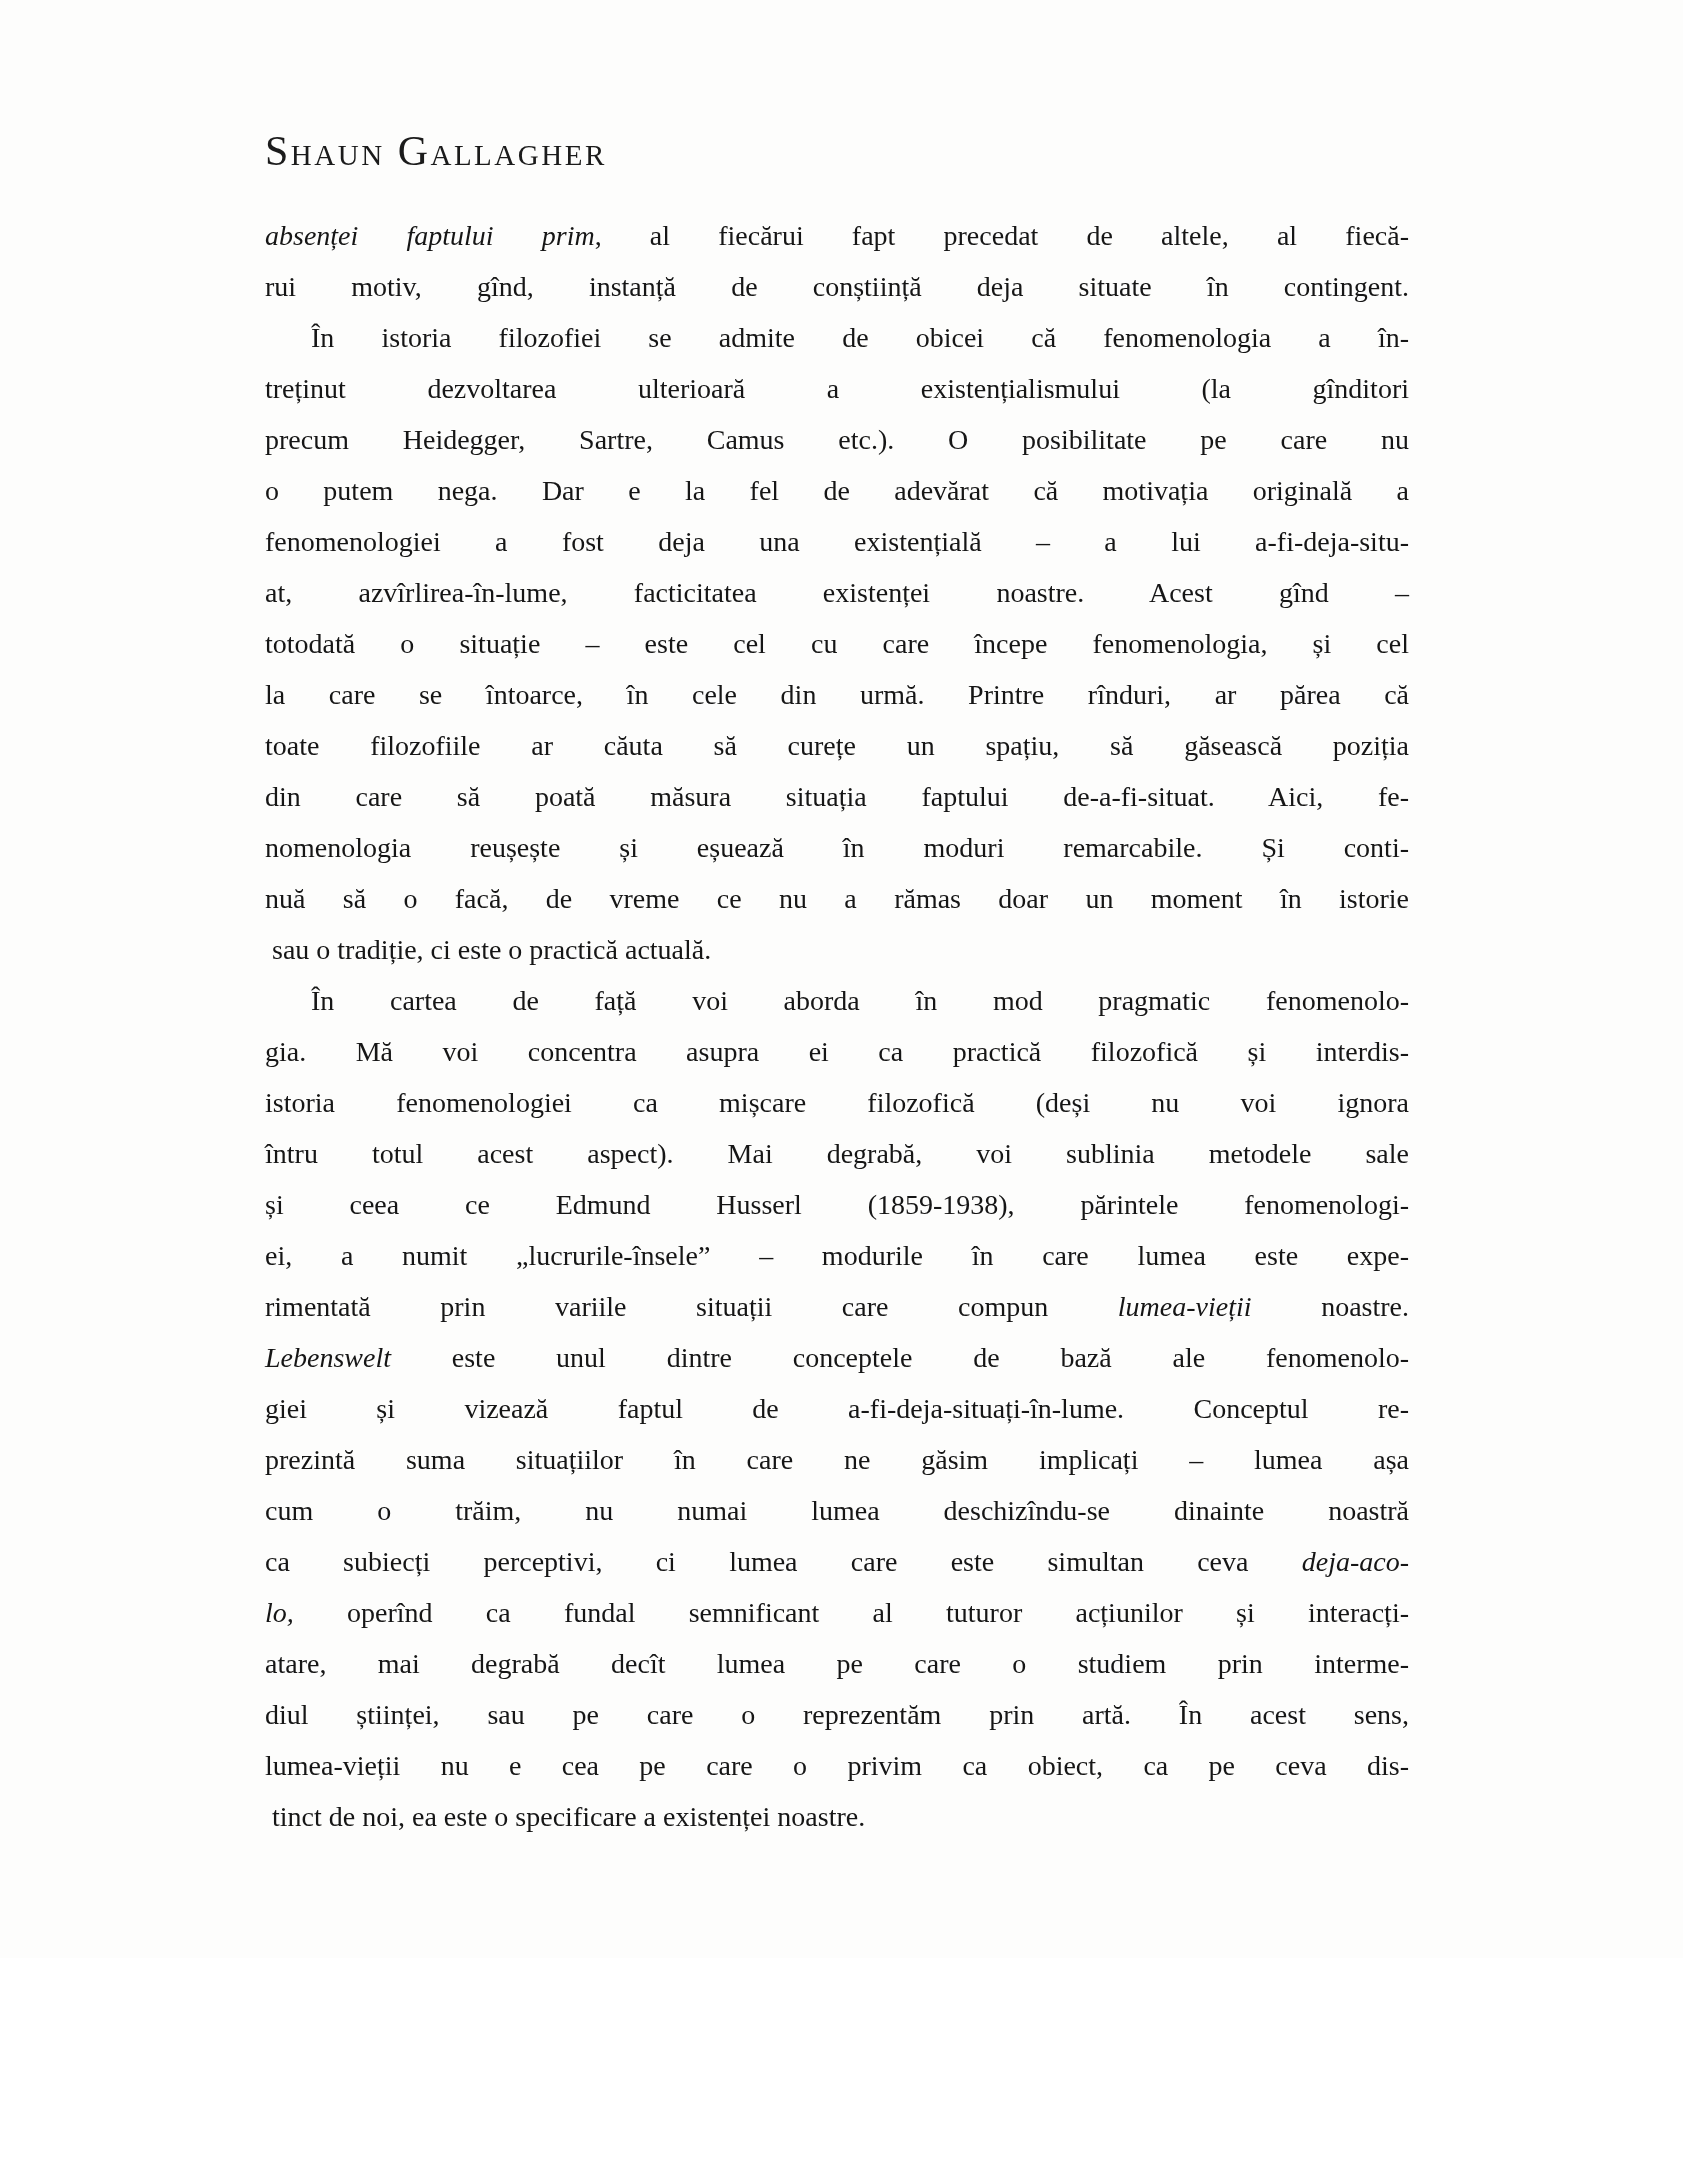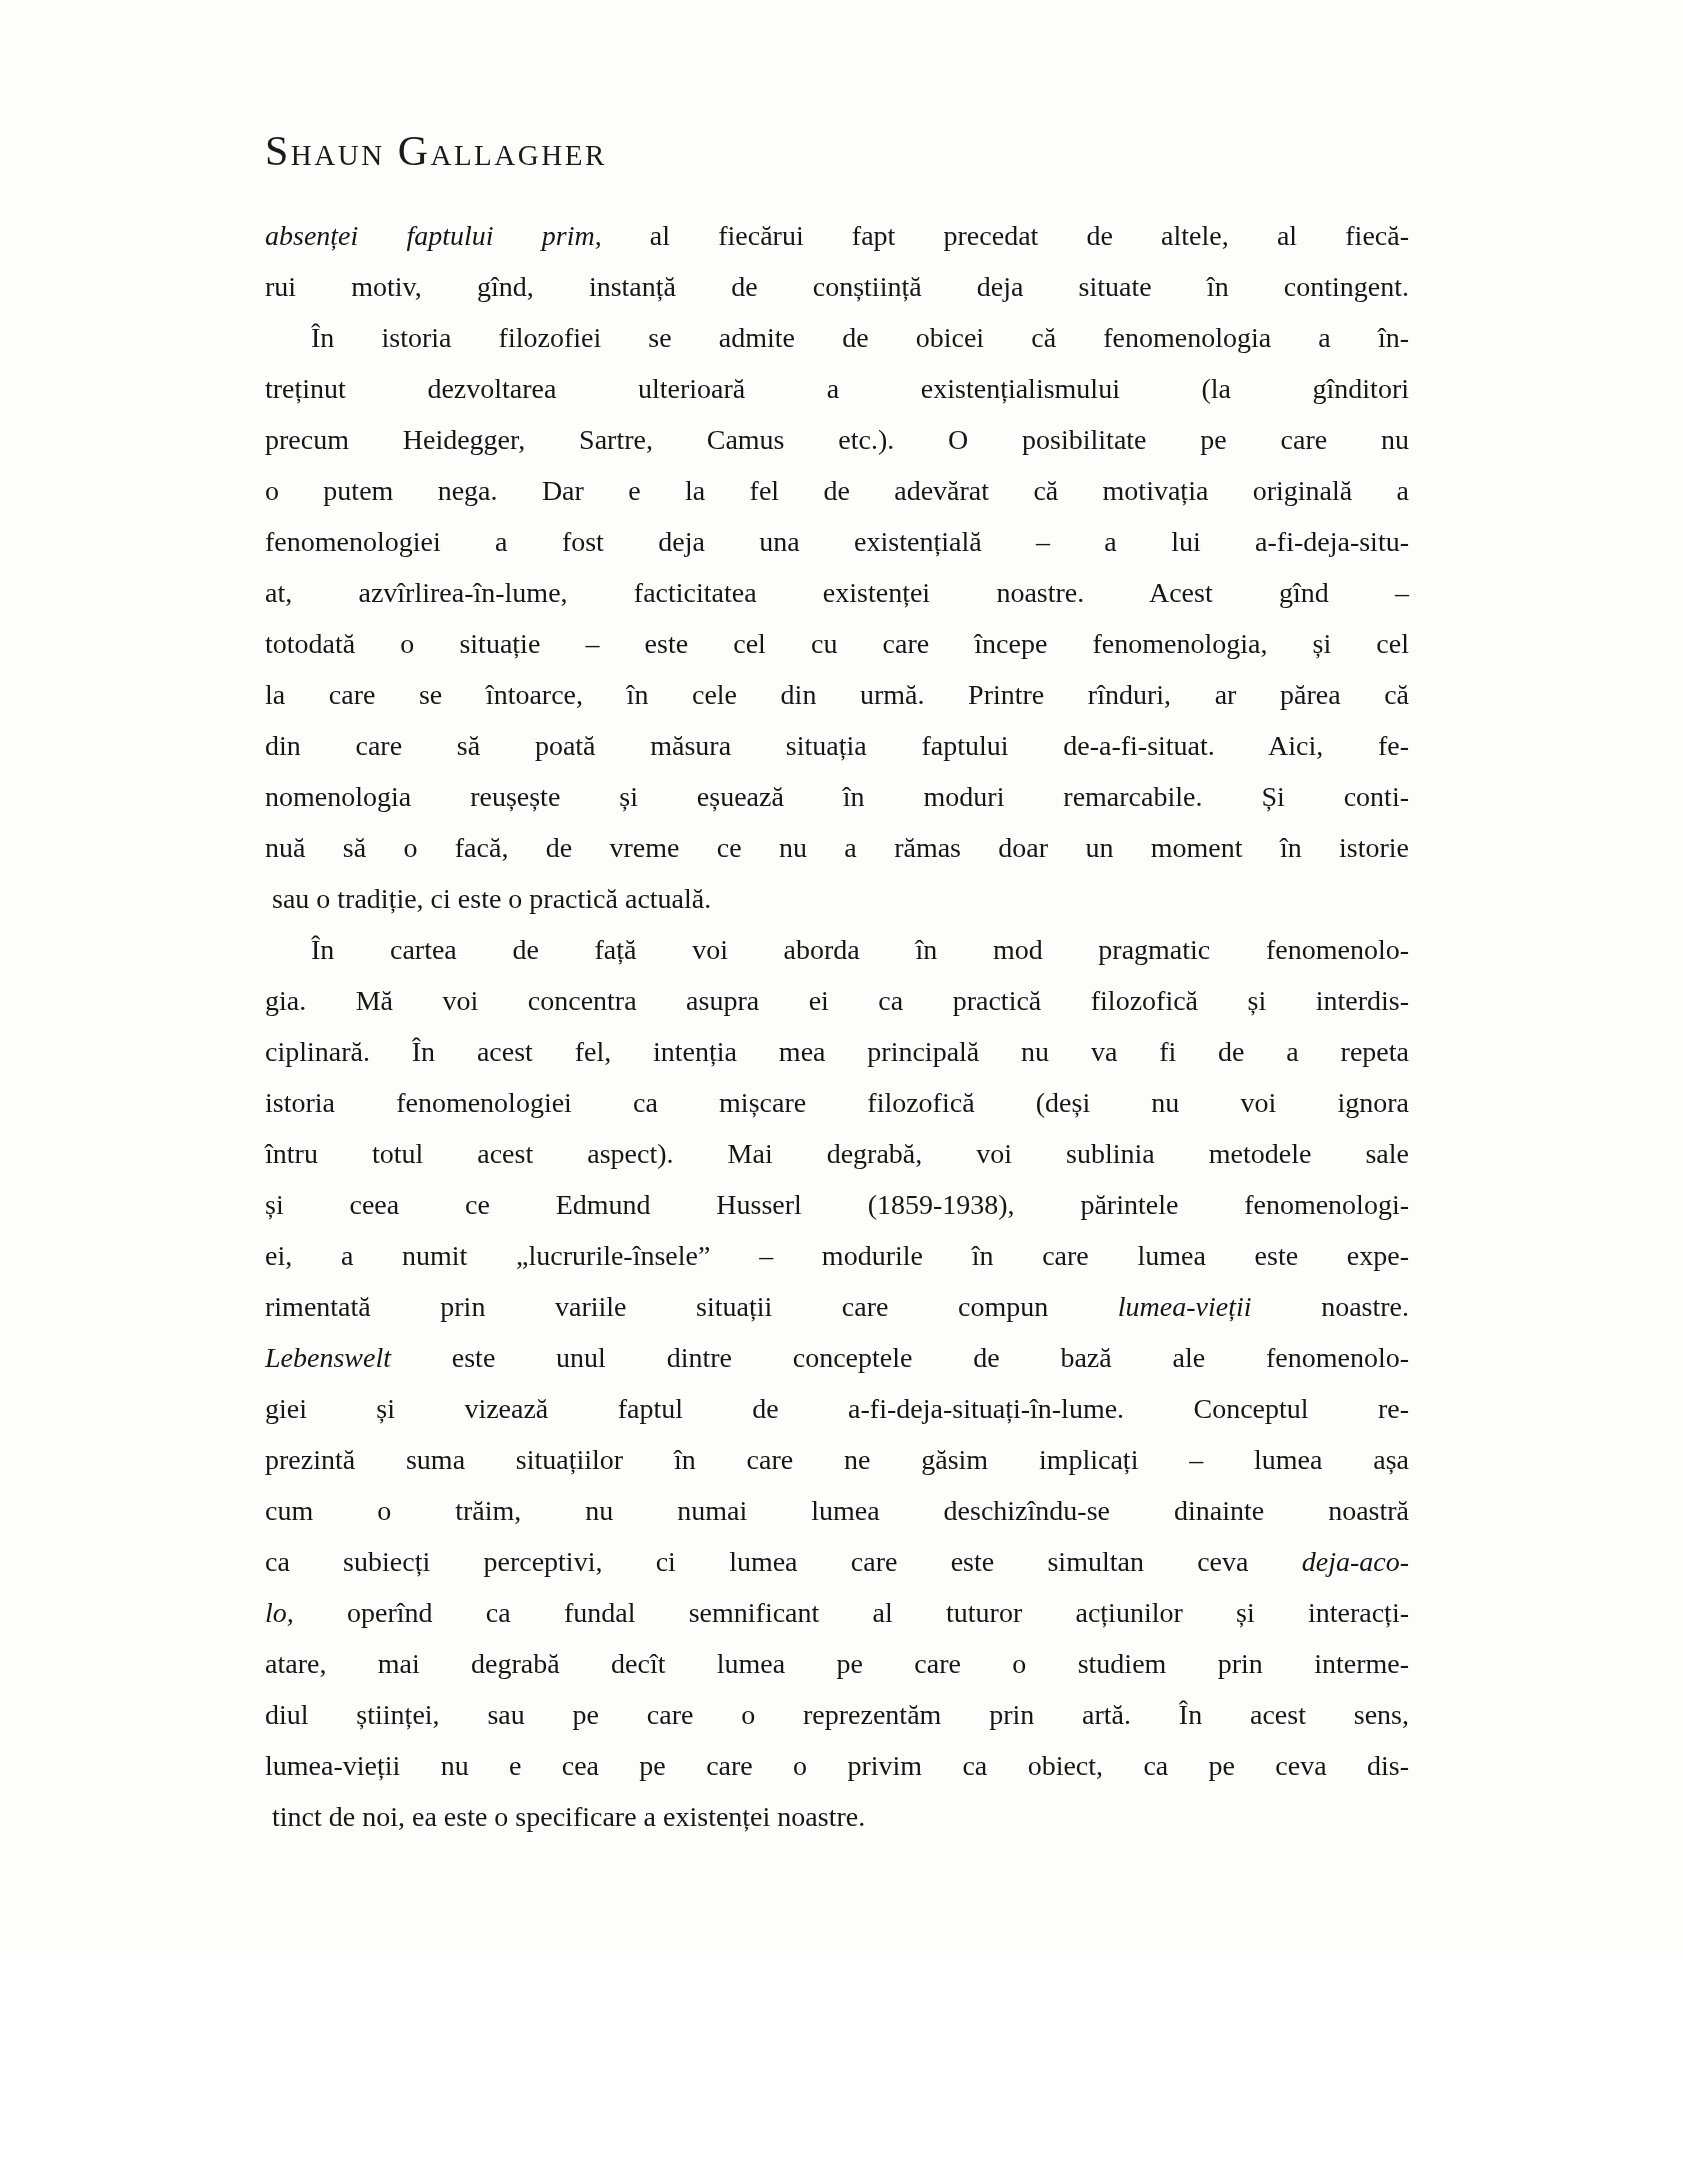--- a/index.html
+++ b/index.html
@@ -71,27 +71,27 @@
       <div class="line"><span class="seg italic">absenței faptului prim</span><span class="seg">, al fiecărui fapt precedat de altele, al fiecă-</span></div>
       <div class="line"><span class="seg">rui motiv, gînd, instanță de conștiință deja situate în contingent.</span></div>
       <div class="line indent"><span class="seg">În istoria filozofiei se admite de obicei că fenomenologia a în-</span></div>
       <div class="line"><span class="seg">treținut dezvoltarea ulterioară a existențialismului (la gînditori</span></div>
       <div class="line"><span class="seg">precum Heidegger, Sartre, Camus etc.). O posibilitate pe care nu</span></div>
       <div class="line"><span class="seg">o putem nega. Dar e la fel de adevărat că motivația originală a</span></div>
       <div class="line"><span class="seg">fenomenologiei a fost deja una existențială – a lui a-fi-deja-situ-</span></div>
       <div class="line"><span class="seg">at, azvîrlirea-în-lume, facticitatea existenței noastre. Acest gînd –</span></div>
       <div class="line"><span class="seg">totodată o situație – este cel cu care începe fenomenologia, și cel</span></div>
       <div class="line"><span class="seg">la care se întoarce, în cele din urmă. Printre rînduri, ar părea că</span></div>
+      <div class="line"><span class="seg">toate filozofiile ar căuta să curețe un spațiu, să găsească poziția</span></div>
       <div class="line"><span class="seg">din care să poată măsura situația faptului de-a-fi-situat. Aici, fe-</span></div>
       <div class="line"><span class="seg">nomenologia reușește și eșuează în moduri remarcabile. Și conti-</span></div>
       <div class="line"><span class="seg">nuă să o facă, de vreme ce nu a rămas doar un moment în istorie</span></div>
       <div class="line no-just"><span class="seg">sau o tradiție, ci este o practică actuală.</span></div>
       <div class="line indent"><span class="seg">În cartea de față voi aborda în mod pragmatic fenomenolo-</span></div>
       <div class="line"><span class="seg">gia. Mă voi concentra asupra ei ca practică filozofică și interdis-</span></div>
-      <div class="line"><span class="seg">ciplinară. În acest fel, intenția mea principală nu va fi de a repeta</span></div>
       <div class="line"><span class="seg">istoria fenomenologiei ca mișcare filozofică (deși nu voi ignora</span></div>
       <div class="line"><span class="seg">întru totul acest aspect). Mai degrabă, voi sublinia metodele sale</span></div>
       <div class="line"><span class="seg">și ceea ce Edmund Husserl (1859-1938), părintele fenomenologi-</span></div>
       <div class="line"><span class="seg">ei, a numit „lucrurile-însele” – modurile în care lumea este expe-</span></div>
       <div class="line"><span class="seg">rimentată prin variile situații care compun </span><span class="seg italic">lumea-vieții</span><span class="seg"> noastre.</span></div>
       <div class="line"><span class="seg italic">Lebenswelt</span><span class="seg"> este unul dintre conceptele de bază ale fenomenolo-</span></div>
       <div class="line"><span class="seg">giei și vizează faptul de a-fi-deja-situați-în-lume. Conceptul re-</span></div>
       <div class="line"><span class="seg">prezintă suma situațiilor în care ne găsim implicați – lumea așa</span></div>
       <div class="line"><span class="seg">cum o trăim, nu numai lumea deschizîndu-se dinainte noastră</span></div>
       <div class="line"><span class="seg">ca subiecți perceptivi, ci lumea care este simultan ceva </span><span class="seg italic">deja-aco-</span></div>

